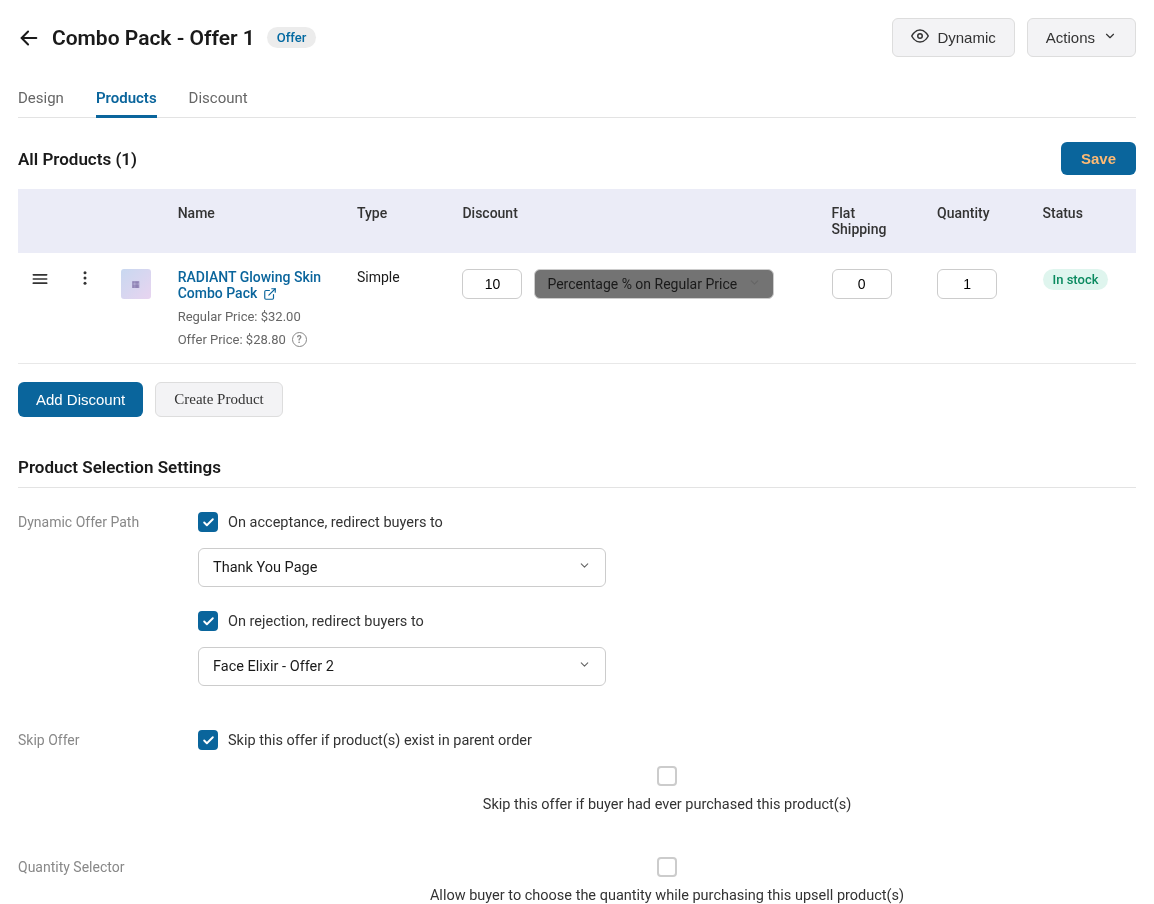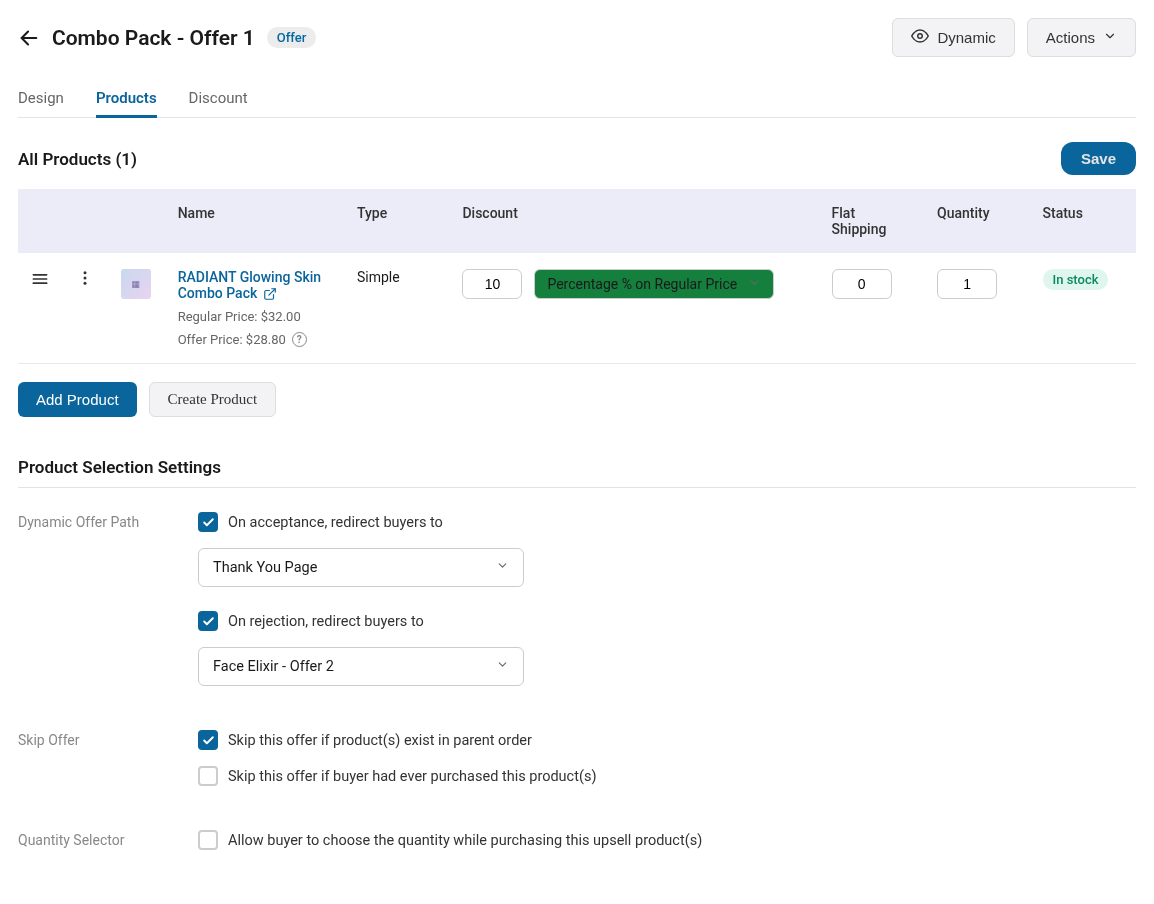--- a/index.html
+++ b/index.html
@@ -104,24 +104,24 @@
       justify-content: space-between;
       align-items: center;
       margin-bottom: 14px;
     }
     .section-title {
       font-size: 17px;
       font-weight: 600;
     }
     .save-btn {
       background: #0a659c;
-      color: #e5e5e5;
+      color: #fdba74;
       border: none;
       padding: 8px 20px;
-      border-radius: 12px;
+      border-radius: 6px;
       font-size: 15px;
       font-weight: 600;
       cursor: pointer;
     }
     
     .table {
       width: 100%;
       border-collapse: collapse;
     }
     .table thead tr {
@@ -214,21 +214,21 @@
     }
     .select-box {
       display: flex;
       align-items: center;
       justify-content: space-between;
       border: 1px solid #ccc;
       border-radius: 6px;
       padding: 6px 12px;
       font-size: 14px;
       cursor: pointer;
-      background: #15803d;
+      background: #737373;
       min-width: 240px;
     }
     .status-badge {
       background: #dff5ee;
       color: #0a8a5f;
       padding: 3px 10px;
       border-radius: 12px;
       font-size: 13px;
       font-weight: 500;
       display: inline-block;
@@ -263,20 +263,21 @@
       flex: 1;
     }
     .checkbox-row {
       display: flex;
       align-items: center;
       gap: 10px;
       margin-bottom: 16px;
     }
     .checkbox-row:last-child {
       margin-bottom: 0;
+      flex-direction: column;
     }
     .checkbox {
       width: 20px;
       height: 20px;
       border-radius: 4px;
       border: 2px solid #ccc;
       display: flex;
       align-items: center;
       justify-content: center;
       flex-shrink: 0;
@@ -287,21 +288,21 @@
       border-color: #0a659c;
     }
     .checkbox-label {
       font-size: 14.5px;
       color: #333;
     }
     .dropdown {
       border: 1px solid #ccc;
       border-radius: 6px;
       padding: 10px 14px;
-      width: 326px;
+      width: 408px;
       display: flex;
       justify-content: space-between;
       align-items: center;
       font-size: 14.5px;
       cursor: pointer;
       margin-bottom: 24px;
       background: #fff;
     }
     .chevron {
       color: #666;
@@ -430,21 +431,21 @@
           <input class="input-sm" value="1" style="">
         </td>
         <td>
           <span class="status-badge">In stock</span>
         </td>
       </tr>
     </tbody>
   </table>
 
   <div class="action-row">
-    <button class="btn btn-primary-light">Add Product</button>
+    <button class="btn btn-primary-light">Add Discount</button>
     <button class="btn btn-outline">Create Product</button>
   </div>
 
   <div class="settings-title">Product Selection Settings</div>
 
   <div class="setting-row">
     <div class="setting-label">Dynamic Offer Path</div>
     <div class="setting-content">
       <div class="checkbox-row">
         <div class="checkbox checked">

